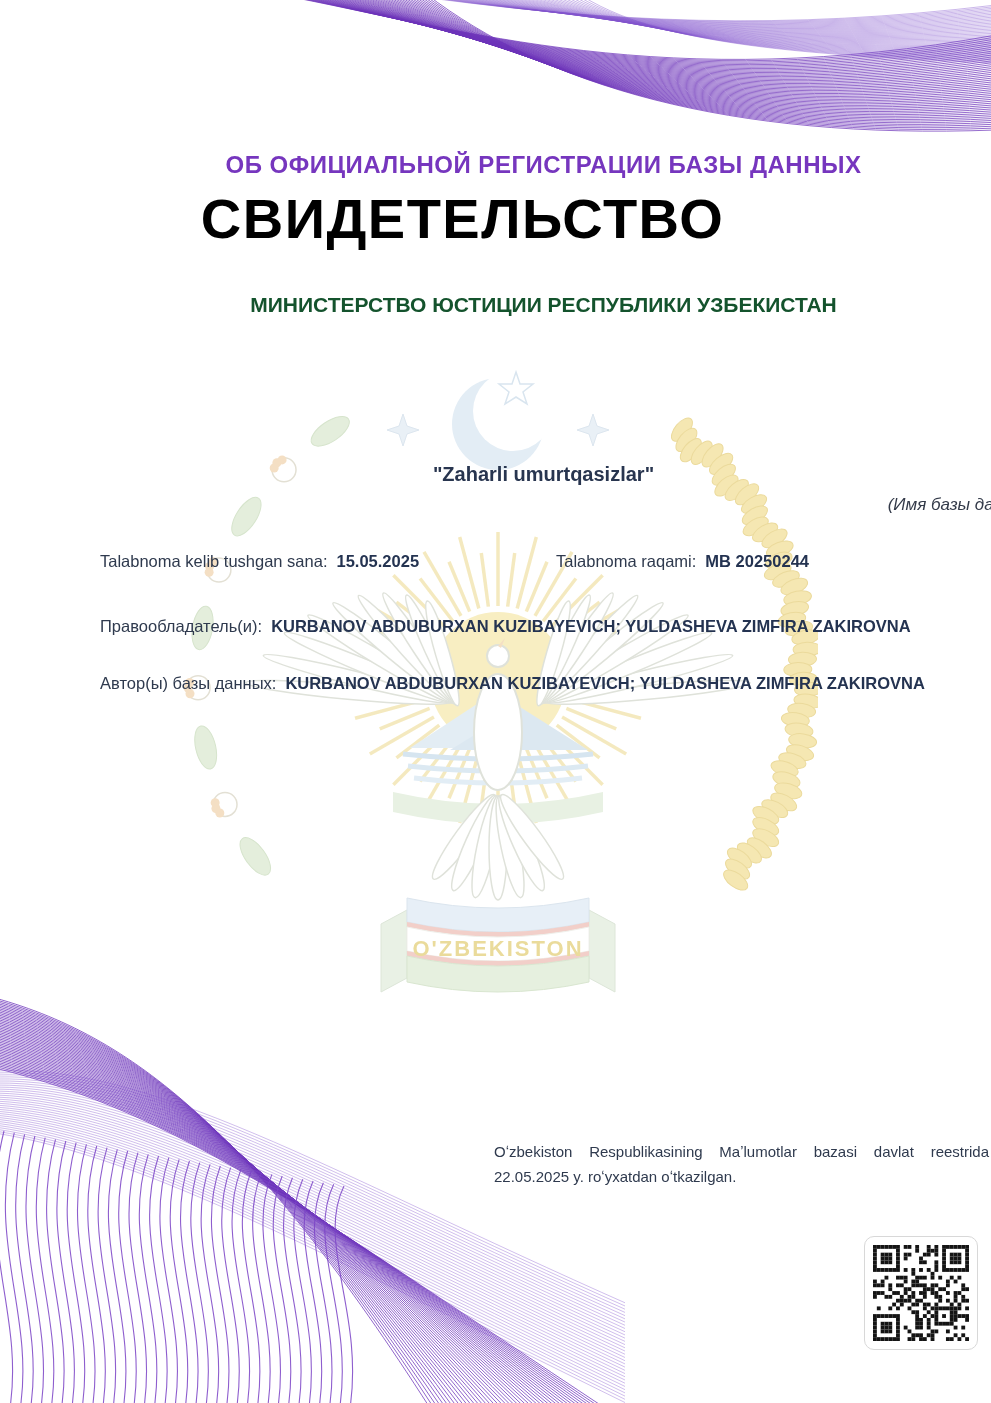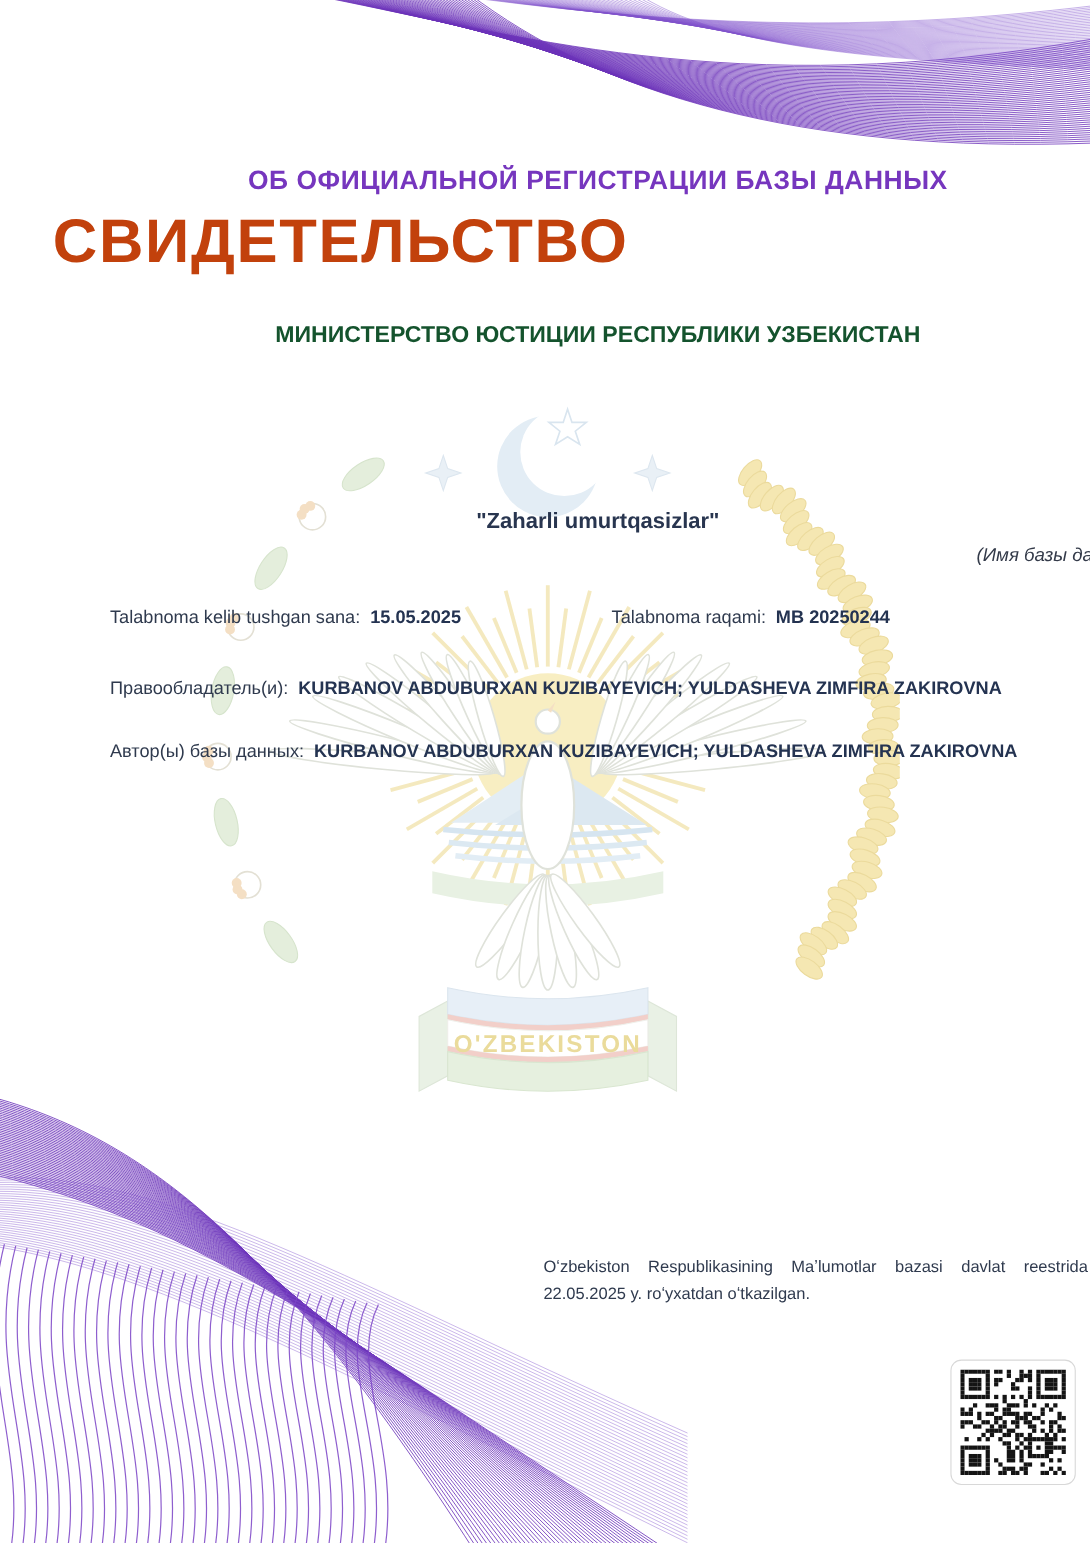--- a/index.html
+++ b/index.html
@@ -5,22 +5,22 @@
   html,body{margin:0;padding:0;background:#ffffff;}
   .page{position:relative;width:991px;height:1403px;background:#ffffff;overflow:hidden;
         font-family:"Liberation Sans", sans-serif;}
   .abs{position:absolute;margin-left:48px;}
   svg.deco{position:absolute;pointer-events:none;}
   #deco-top{top:0;right:0;width:725px;height:205px;}
   #deco-bottom{left:0;top:983px;width:625px;height:420px;}
   #emblem{left:178px;top:350px;width:640px;height:665px;}
   .subtitle{top:151px;left:0;width:991px;text-align:center;font-size:24px;font-weight:bold;
             color:#7636BE;letter-spacing:.5px;}
-  .title{top:186px;left:0;width:829px;text-align:left;font-size:56px;font-weight:bold;
-         color:#c2410c;letter-spacing:1.5px;}
+  .title{top:186px;left:0;width:829px;text-align:center;font-size:56px;font-weight:bold;
+         color:#000000;letter-spacing:1.5px;}
   .ministry{top:293px;left:0;width:991px;text-align:center;font-size:21px;font-weight:bold;
             color:#14532d;}
   .number{top:343px;left:0;width:991px;text-align:center;font-size:21px;font-weight:bold;
           color:#2B3A55;}
   .intro{top:388px;left:52px;width:887px;margin:0;font-size:17px;line-height:31px;color:#333A49;
          text-align:justify;text-align-last:justify;}
   .dbname{top:463px;left:0;width:991px;text-align:center;font-size:20px;font-weight:bold;color:#28354F;}
   .dbcaption{top:495px;left:0;width:991px;text-align:right;font-size:17px;font-style:italic;color:#333A49;}
   .row{font-size:16.5px;color:#2F3A4E;white-space:nowrap;}
   .row .val{font-weight:bold;color:#243351;margin-left:9px;}

